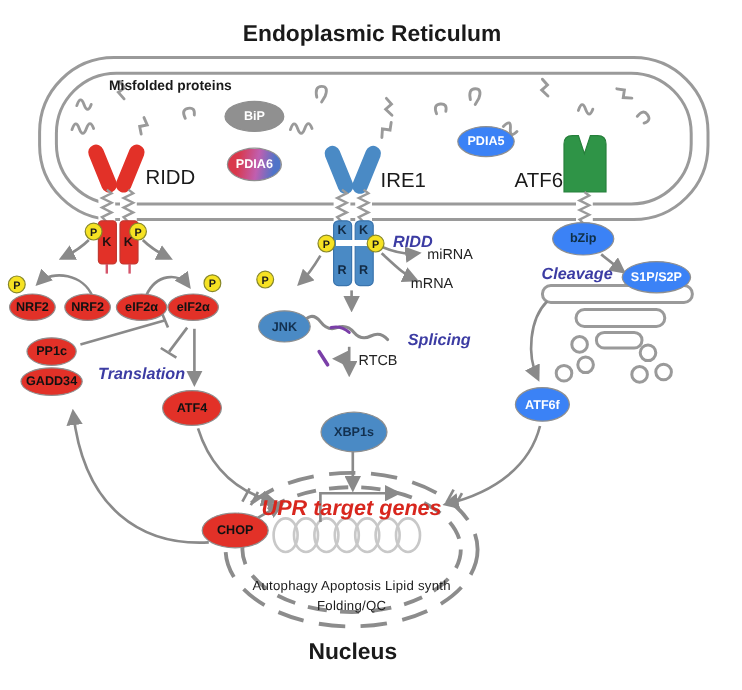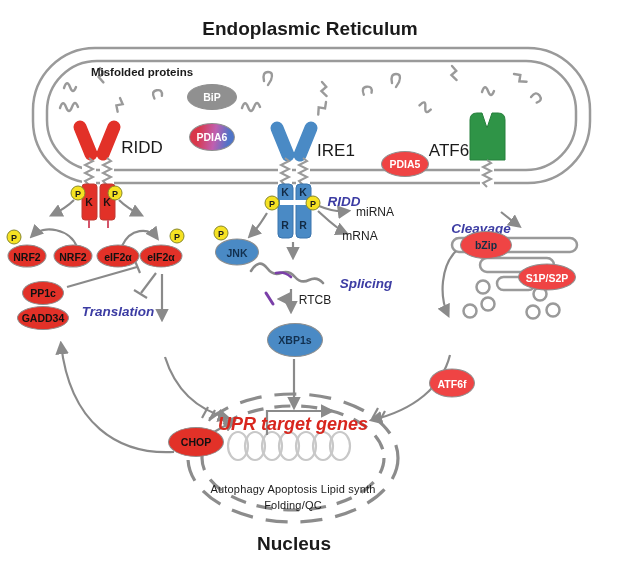--- a/index.html
+++ b/index.html
@@ -12,22 +12,22 @@
   .small-bold{font-size:11.5px;font-weight:bold;}
   .tiny{font-size:12px;color:#222;}
   .process{font-size:13.5px;font-weight:bold;font-style:italic;color:#3c3ca3;}
   .upr{font-size:18px;font-weight:bold;font-style:italic;color:#d8261d;}
   .genes{font-size:11px;color:#1b1b1b;letter-spacing:0.2px;}
   .node{position:absolute;transform:translate(-50%,-50%);border-radius:50%;
         display:flex;align-items:center;justify-content:center;
         font-size:10.5px;font-weight:bold;border:1.6px solid #8f8f8f;
         box-sizing:border-box;color:#111;}
   .red{background:#e23128;}
-  .blue{background:#4a8ac5;color:#12304f;}
-  .green{background:#ef4444;color:#ffffff;margin-top:46px;}
+  .blue{background:#4a8ac5;color:#12304f;margin-top:20px;}
+  .green{background:#3b82f6;color:#ffffff;}
   .gray{background:#909090;color:#ffffff;}
   .grad{background:linear-gradient(100deg,#d9384b 20%,#c05fb0 55%,#4f74c8 85%);color:#ffffff;}
   .pbadge{position:absolute;transform:translate(-50%,-50%);width:15px;height:15px;border-radius:50%;
           background:#f6e222;border:1.6px solid #87872a;box-sizing:border-box;
           display:flex;align-items:center;justify-content:center;
           font-size:9px;font-weight:bold;color:#1a1a1a;}
   .kr{position:absolute;transform:translate(-50%,-50%);font-size:10.5px;font-weight:bold;}
   .krp{color:#201010;}
   .kri{color:#122a44;}
 </style>
@@ -198,20 +198,21 @@
 
   <div class="node gray" style="left:212px;top:97px;width:50px;height:26px">BiP</div>
   <div class="node grad" style="left:212px;top:137px;width:46px;height:28px">PDIA6</div>
   <div class="node green" style="left:405px;top:118px;width:48px;height:26px">PDIA5</div>
   <div class="node red" style="left:27px;top:256px;width:39px;height:23px">NRF2</div>
   <div class="node red" style="left:73px;top:256px;width:39px;height:23px">NRF2</div>
   <div class="node red" style="left:118px;top:256px;width:43px;height:23px">eIF2α</div>
   <div class="node red" style="left:161px;top:256px;width:43px;height:23px">eIF2α</div>
   <div class="node red" style="left:43px;top:293px;width:42px;height:24px">PP1c</div>
   <div class="node red" style="left:43px;top:318px;width:52px;height:24px">GADD34</div>
+  <div class="node red" style="left:160px;top:340px;width:50px;height:30px">ATF4</div>
   <div class="node red" style="left:196px;top:442px;width:56px;height:30px">CHOP</div>
   <div class="node blue" style="left:237px;top:252px;width:44px;height:27px">JNK</div>
   <div class="node blue" style="left:295px;top:340px;width:56px;height:34px">XBP1s</div>
   <div class="node green" style="left:486px;top:199px;width:52px;height:28px;color:#0f2f46">bZip</div>
   <div class="node green" style="left:547px;top:231px;width:58px;height:27px">S1P/S2P</div>
   <div class="node green" style="left:452px;top:337px;width:46px;height:29px">ATF6f</div>
 
   <div class="pbadge" style="left:78px;top:193px">P</div>
   <div class="pbadge" style="left:115px;top:193px">P</div>
   <div class="pbadge" style="left:272px;top:203px">P</div>

